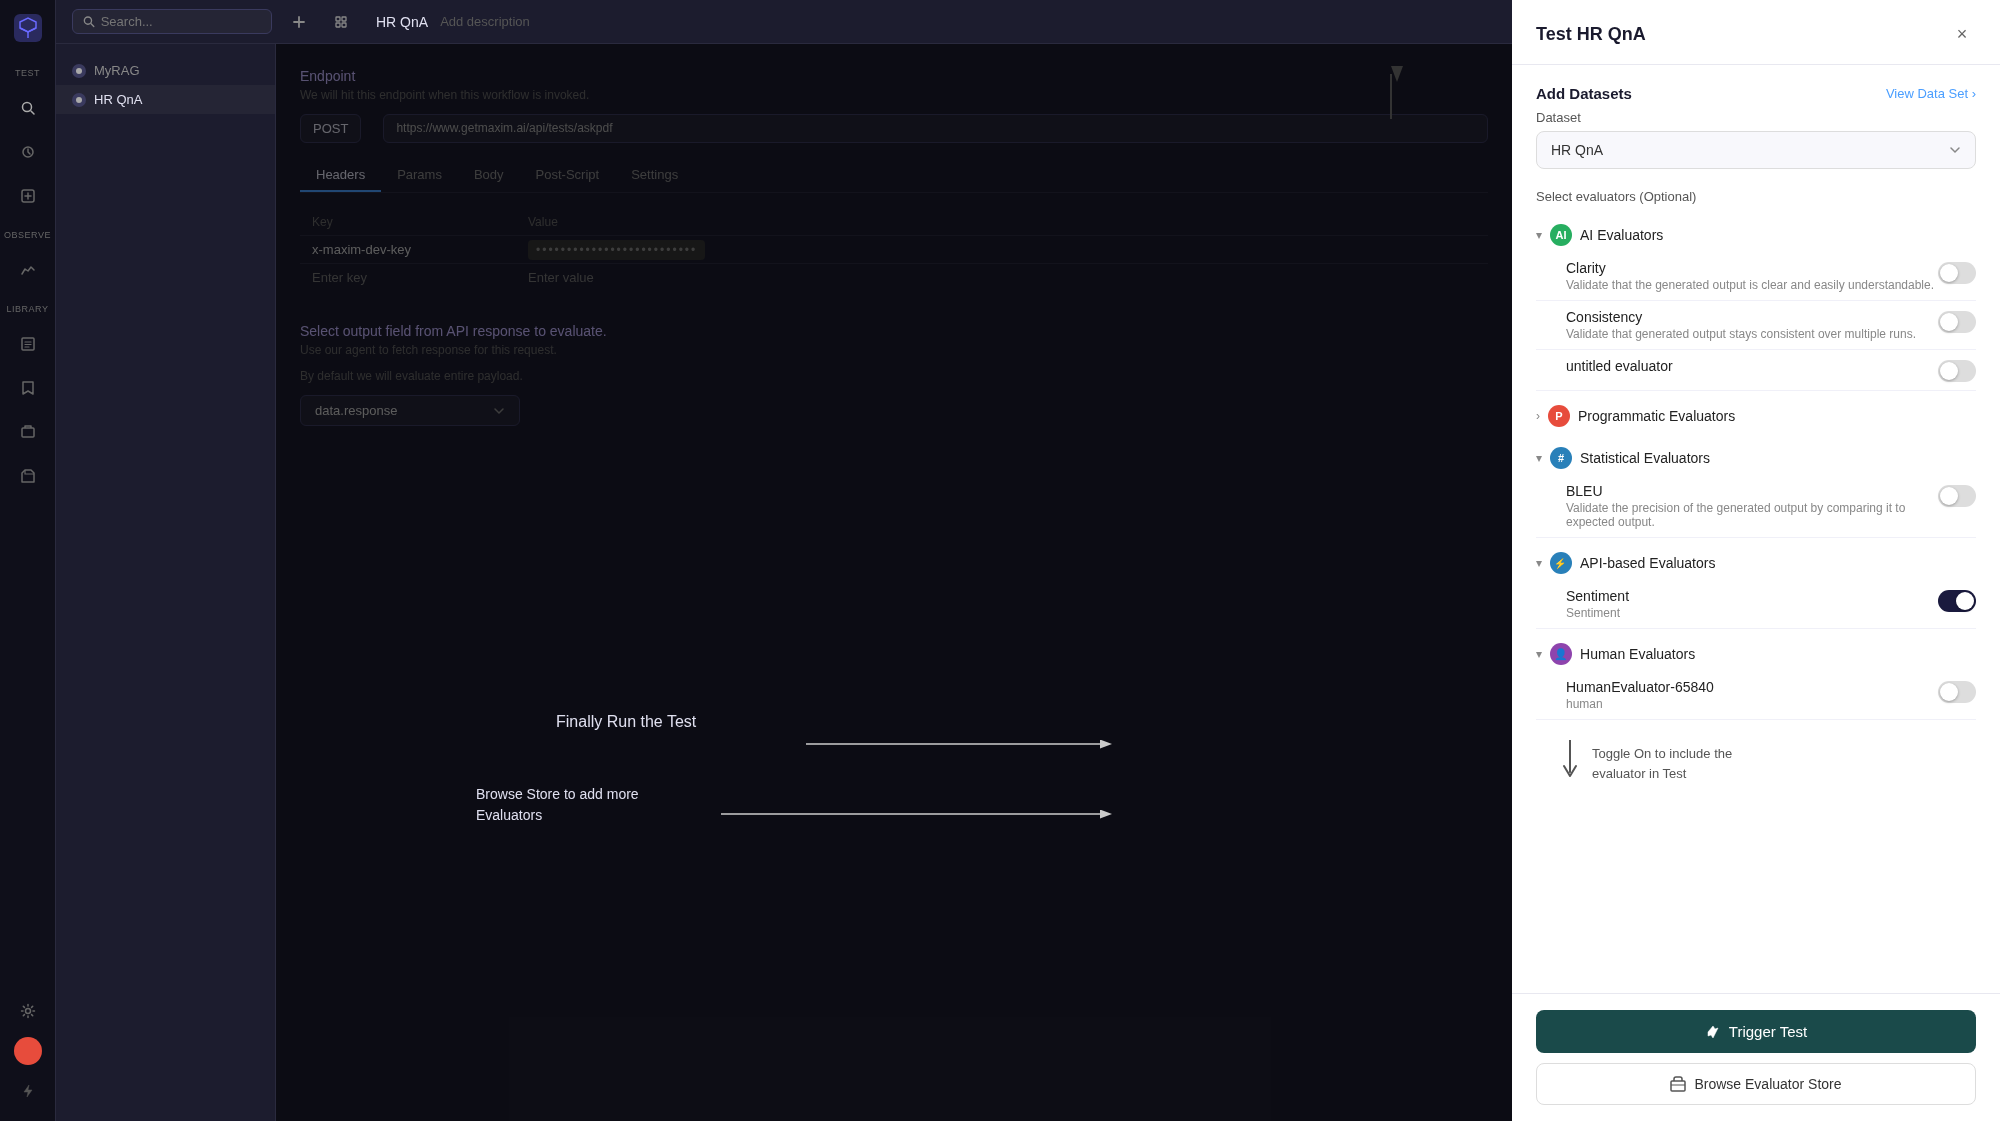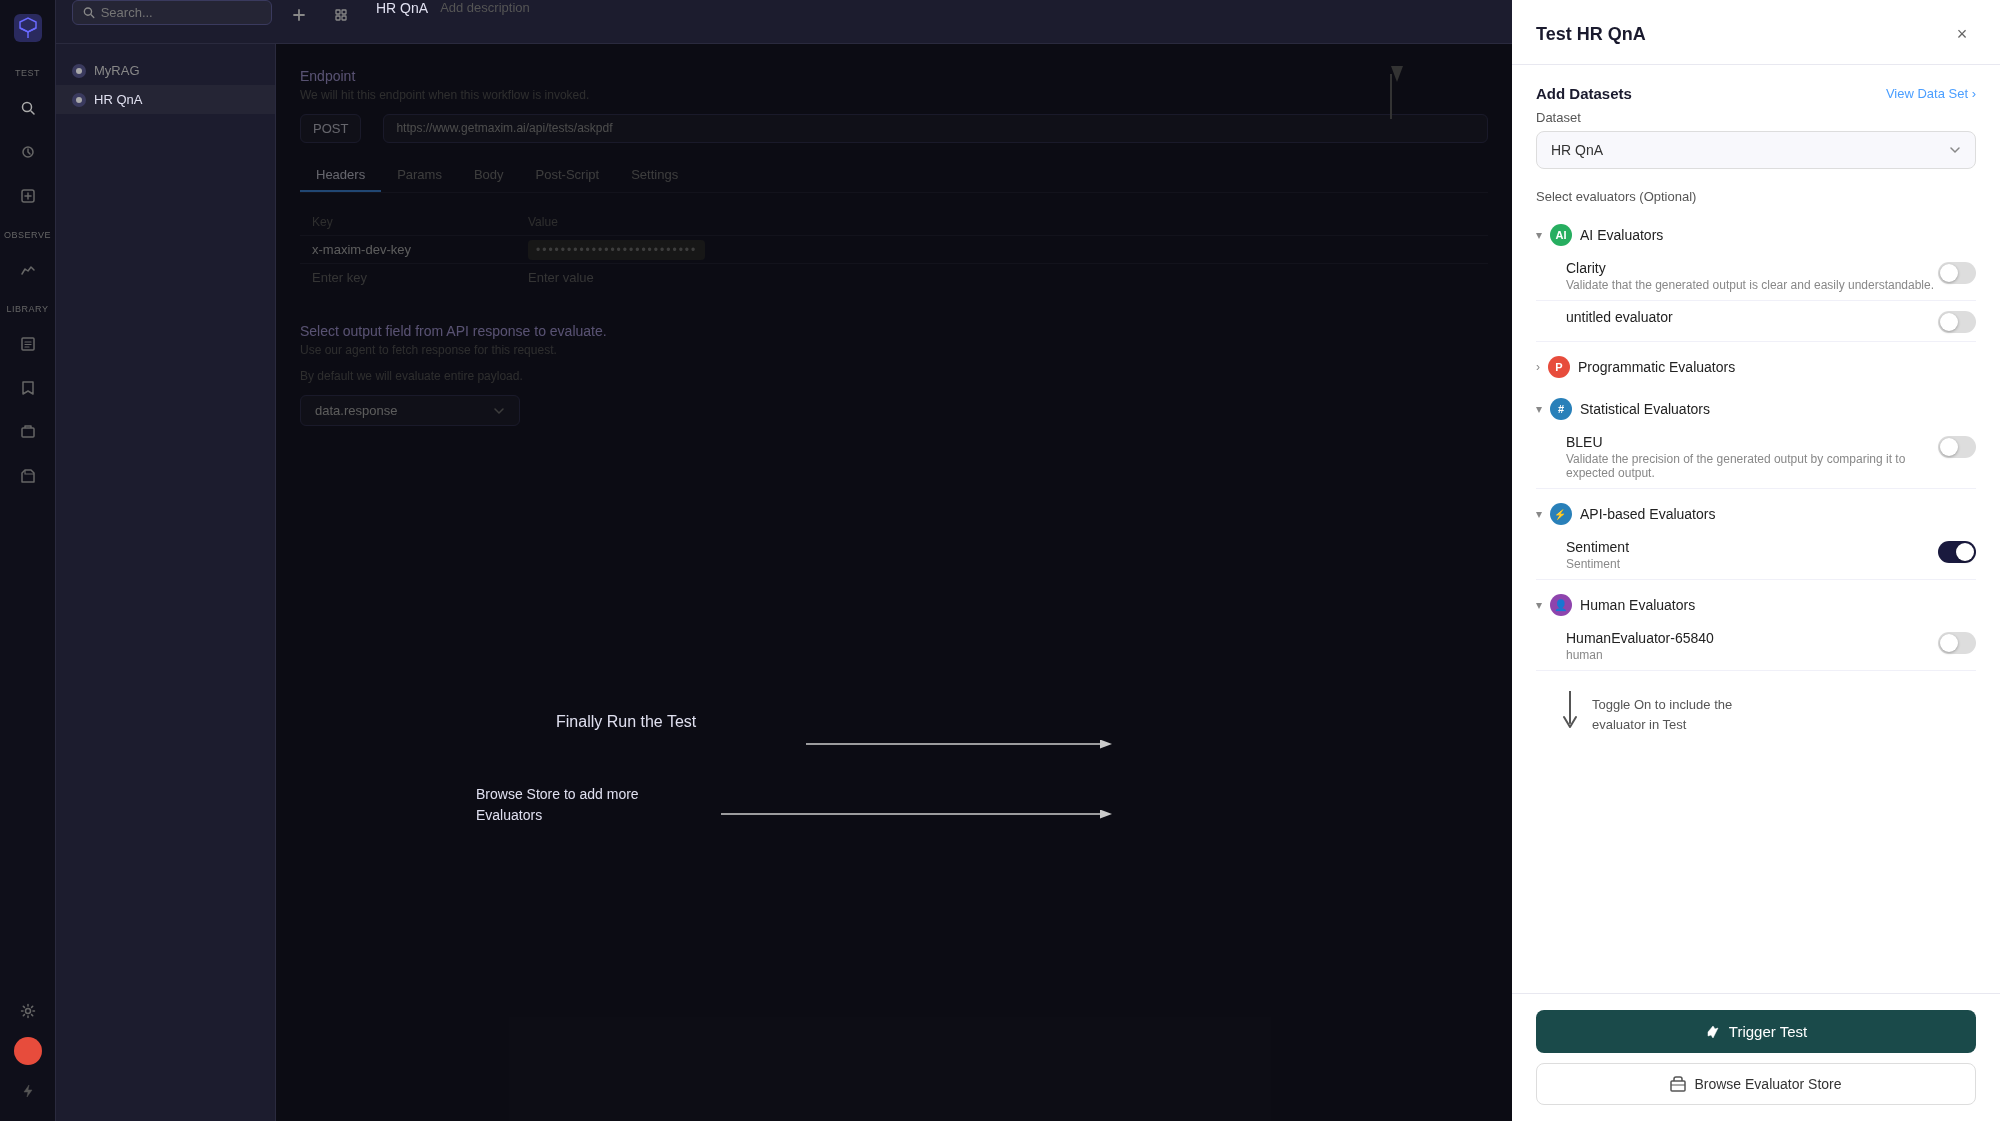--- a/index.html
+++ b/index.html
@@ -82,21 +82,21 @@
       position: relative;
       overflow: hidden;
     }
 
     
     .top-nav {
       height: 44px;
       background: #1c1c2e;
       border-bottom: 1px solid #2a2a3e;
       display: flex;
-      align-items: flex-start;
+      align-items: center;
       padding: 0 16px;
       gap: 12px;
     }
     .search-bar {
       display: flex;
       align-items: center;
       background: #252535;
       border: 1px solid #3a3a5e;
       border-radius: 6px;
       padding: 4px 10px;
@@ -795,20 +795,27 @@
 
       <div class="eval-item">
         <div class="eval-item-info">
           <div class="eval-item-name">Clarity</div>
           <div class="eval-item-desc">Validate that the generated output is clear and easily understandable.</div>
         </div>
         <div class="toggle"></div>
       </div>
 
 
+      <div class="eval-item">
+        <div class="eval-item-info">
+          <div class="eval-item-name">Consistency</div>
+          <div class="eval-item-desc">Validate that generated output stays consistent over multiple runs.</div>
+        </div>
+        <div class="toggle"></div>
+      </div>
 
       <div class="eval-item">
         <div class="eval-item-info">
           <div class="eval-item-name">untitled evaluator</div>
         </div>
         <div class="toggle"></div>
       </div>
     </div>
 
     <div class="eval-group">

